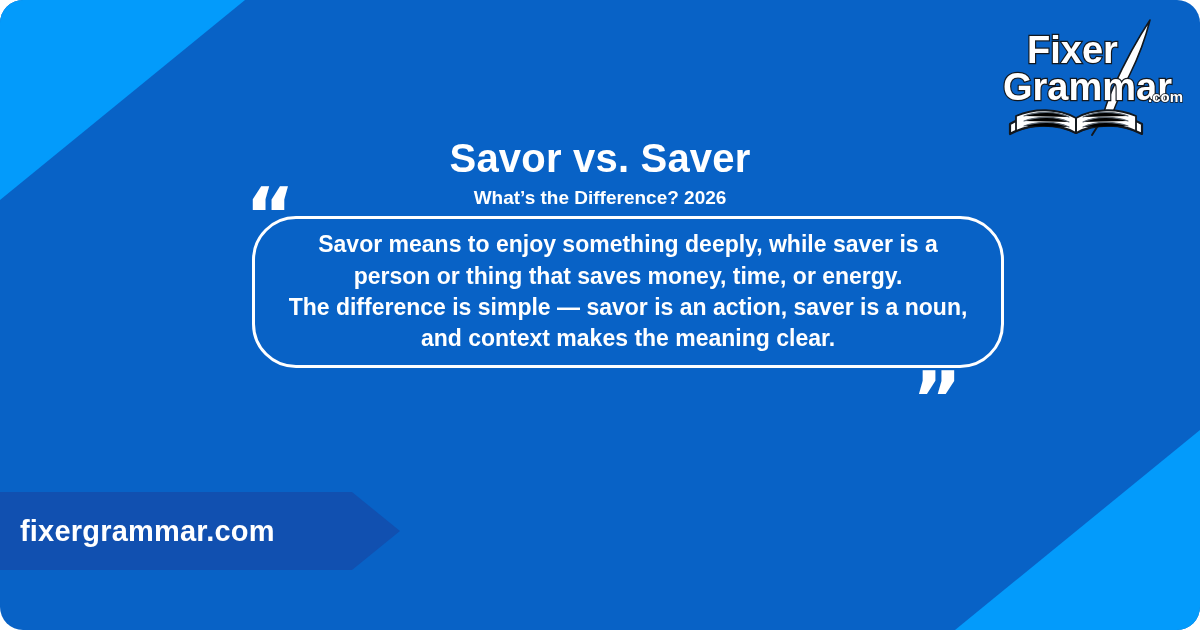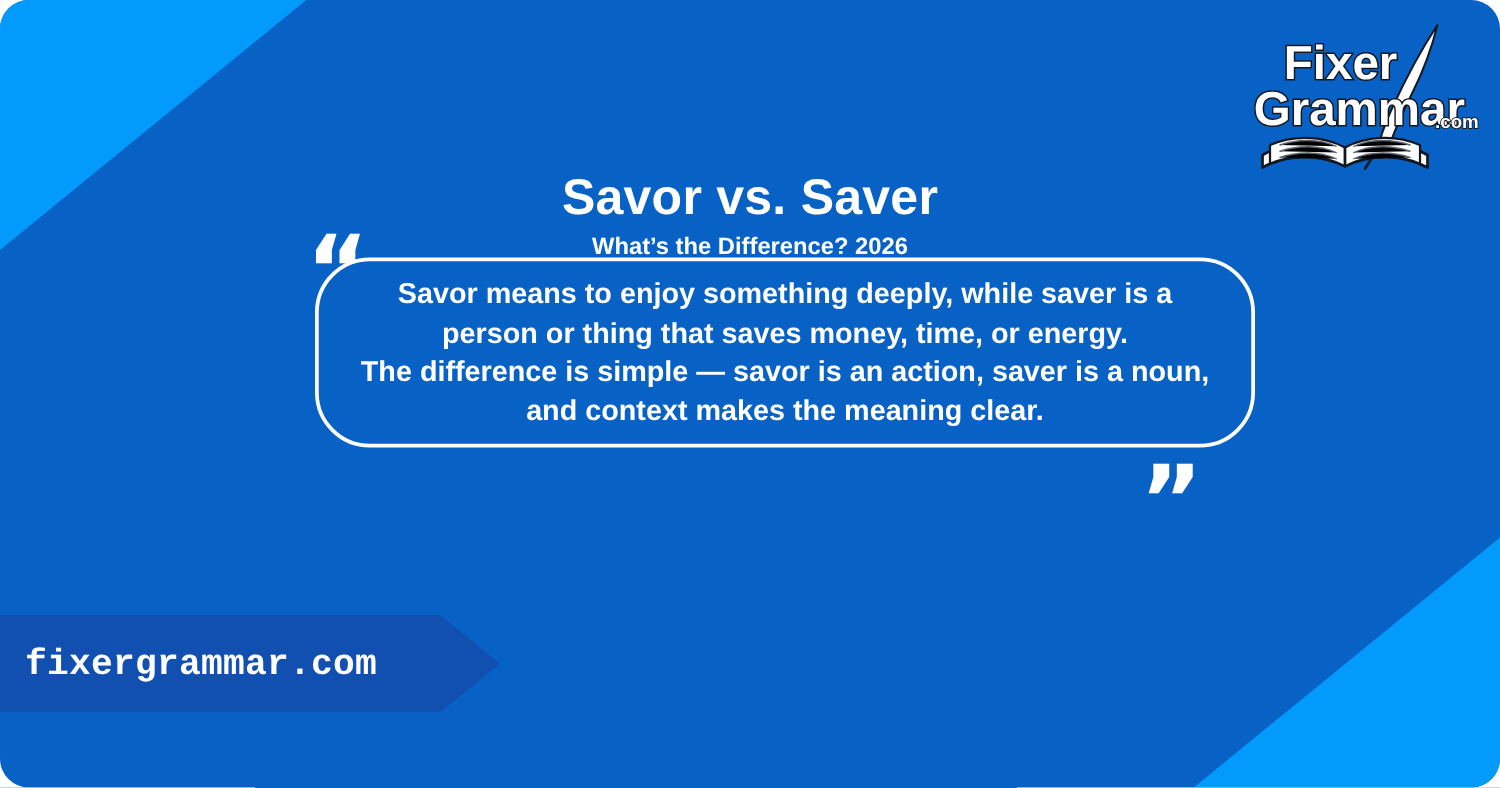--- a/index.html
+++ b/index.html
@@ -69,21 +69,21 @@
     font-size: 19px;
     font-weight: 700;
     color: #ffffff;
     line-height: 1.2;
   }
 
   
   #quote-card {
     position: absolute;
     left: 252px;
-    top: 206px;
+    top: 216px;
     width: 752px;
     height: 152px;
     box-sizing: border-box;
     border: 3px solid #ffffff;
     border-radius: 44px;
     display: flex;
     align-items: center;
     justify-content: center;
   }
   #quote-text {
@@ -120,21 +120,20 @@
   #url-banner {
     position: absolute;
     left: 0;
     top: 492px;
     width: 400px;
     height: 78px;
     background: #1150b0;
     clip-path: polygon(0 0, 352px 0, 400px 50%, 352px 100%, 0 100%);
     display: flex;
     align-items: center;
-    font-family: Liberation Mono, monospace;
   }
   #url-text {
     margin: 0;
     padding-left: 20px;
     font-size: 29px;
     font-weight: 700;
     color: #ffffff;
     letter-spacing: 0.2px;
   }
 </style>

